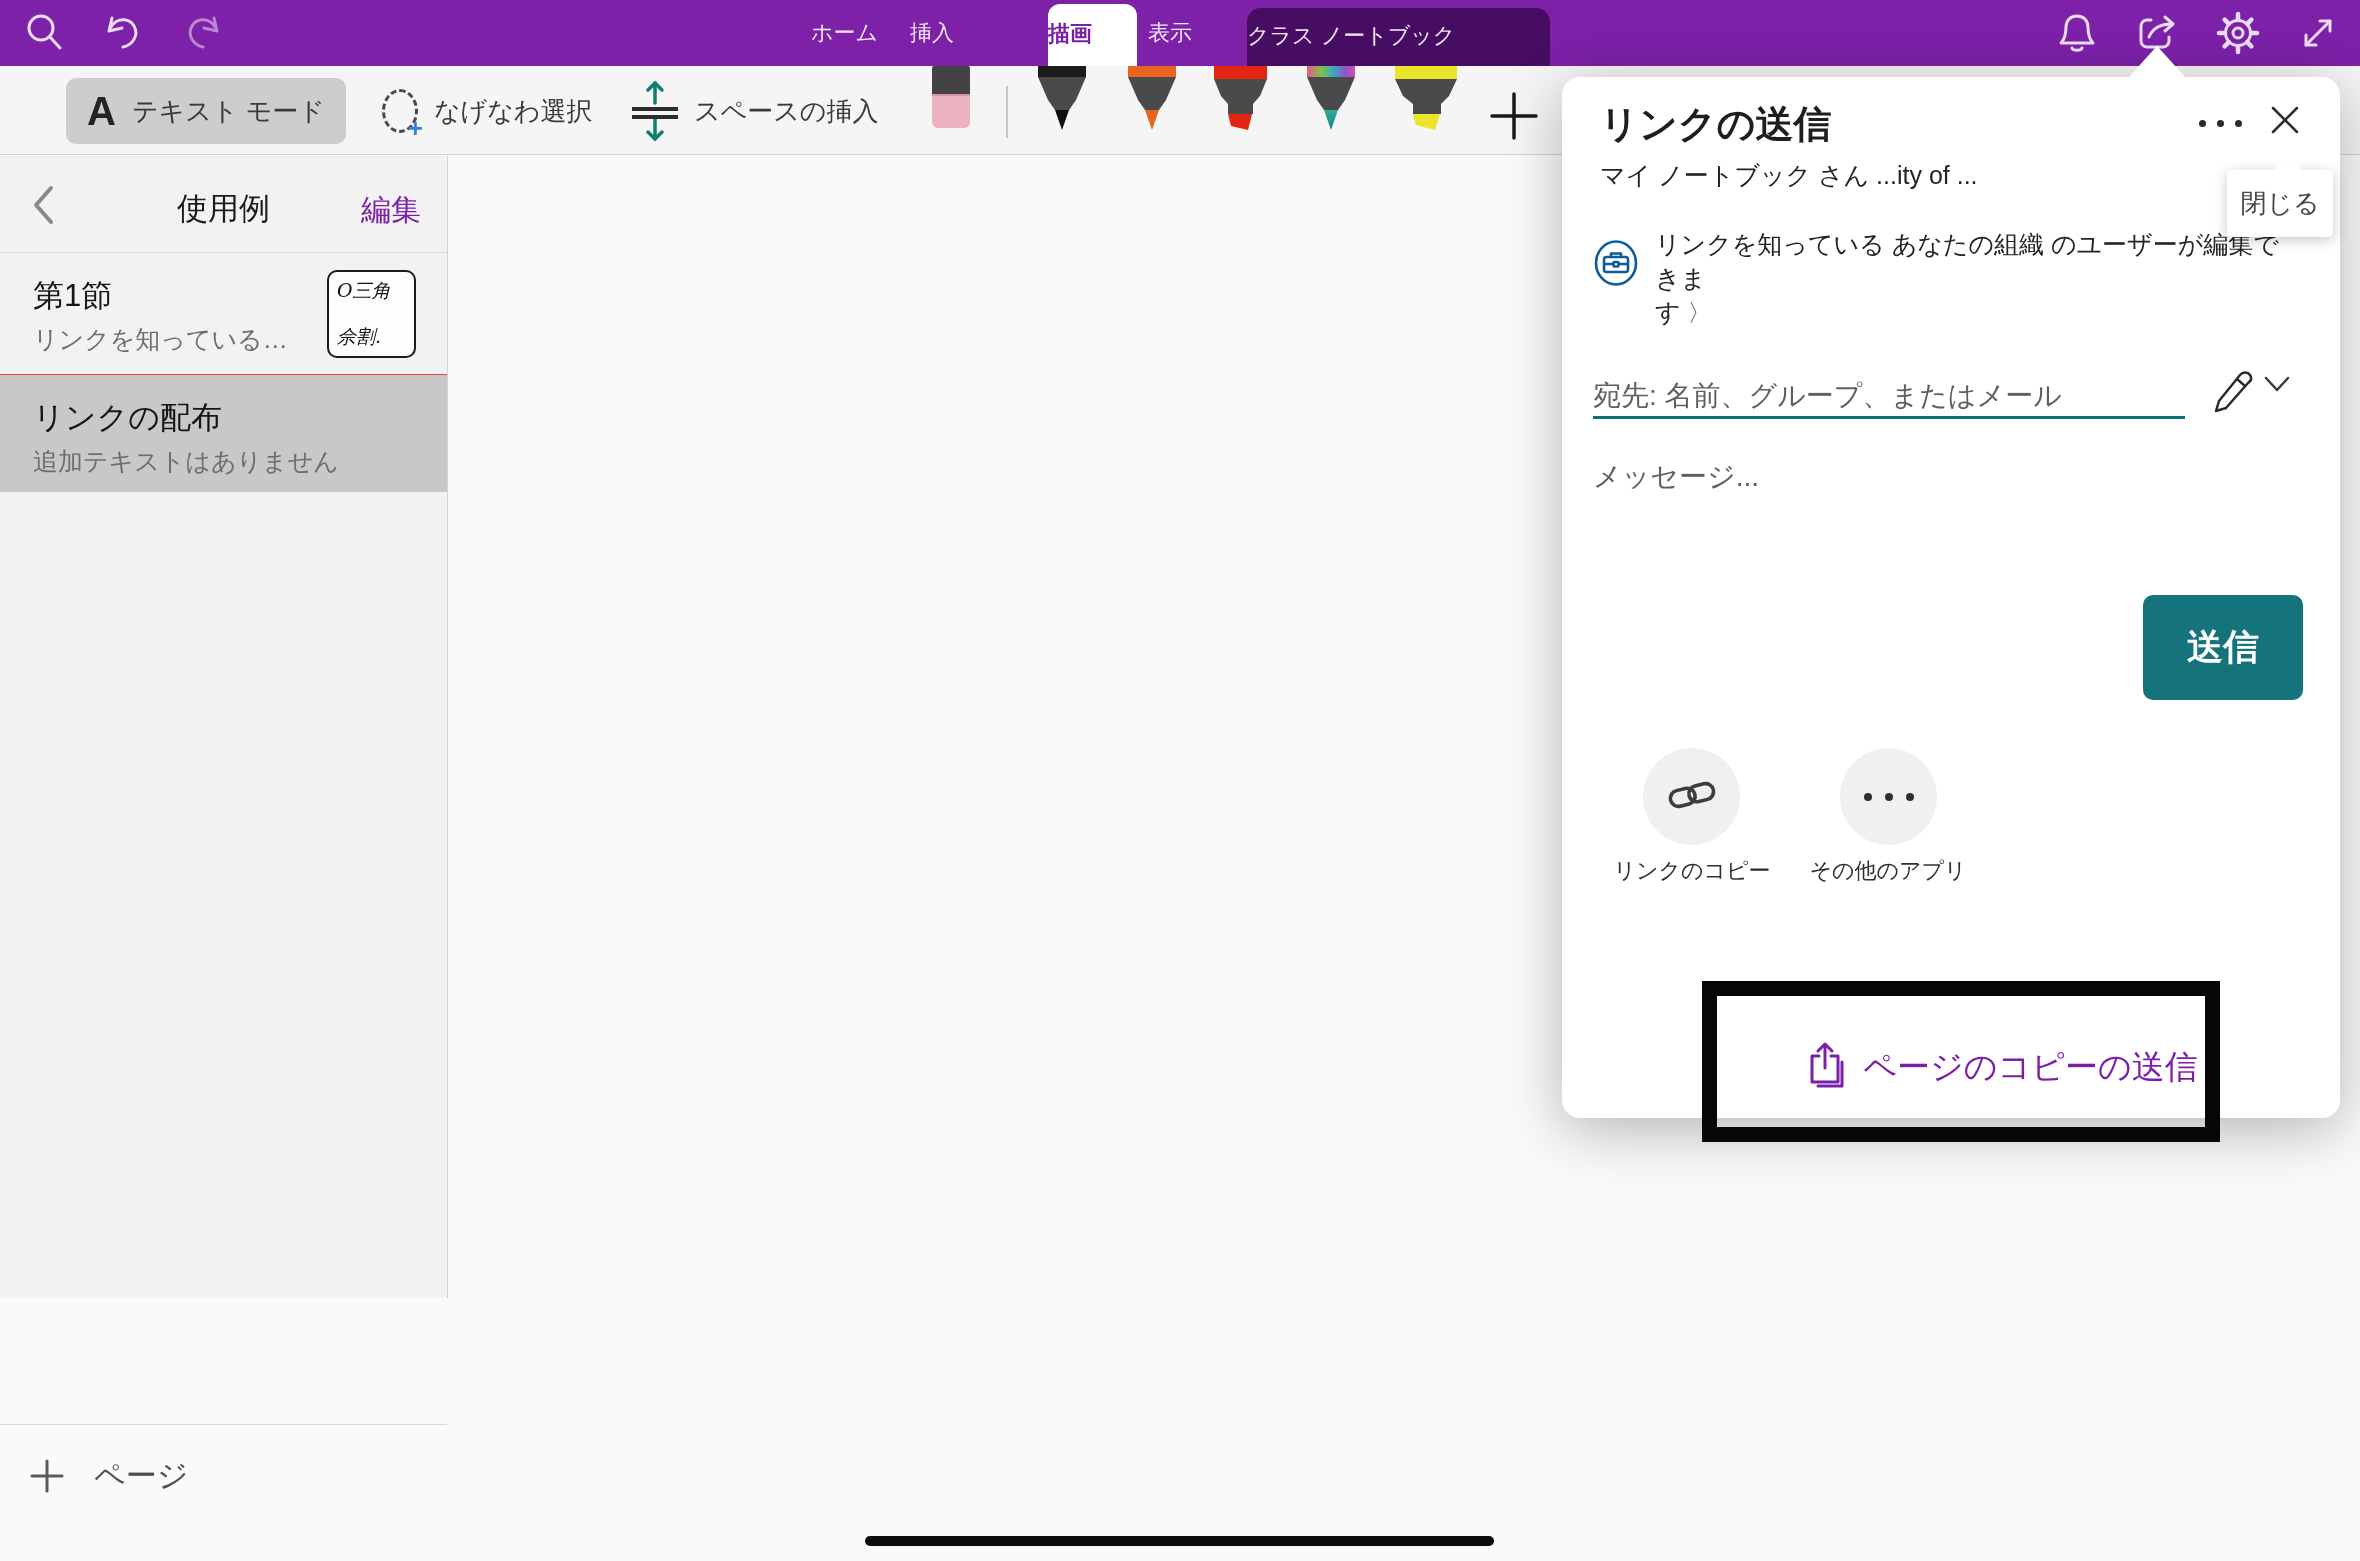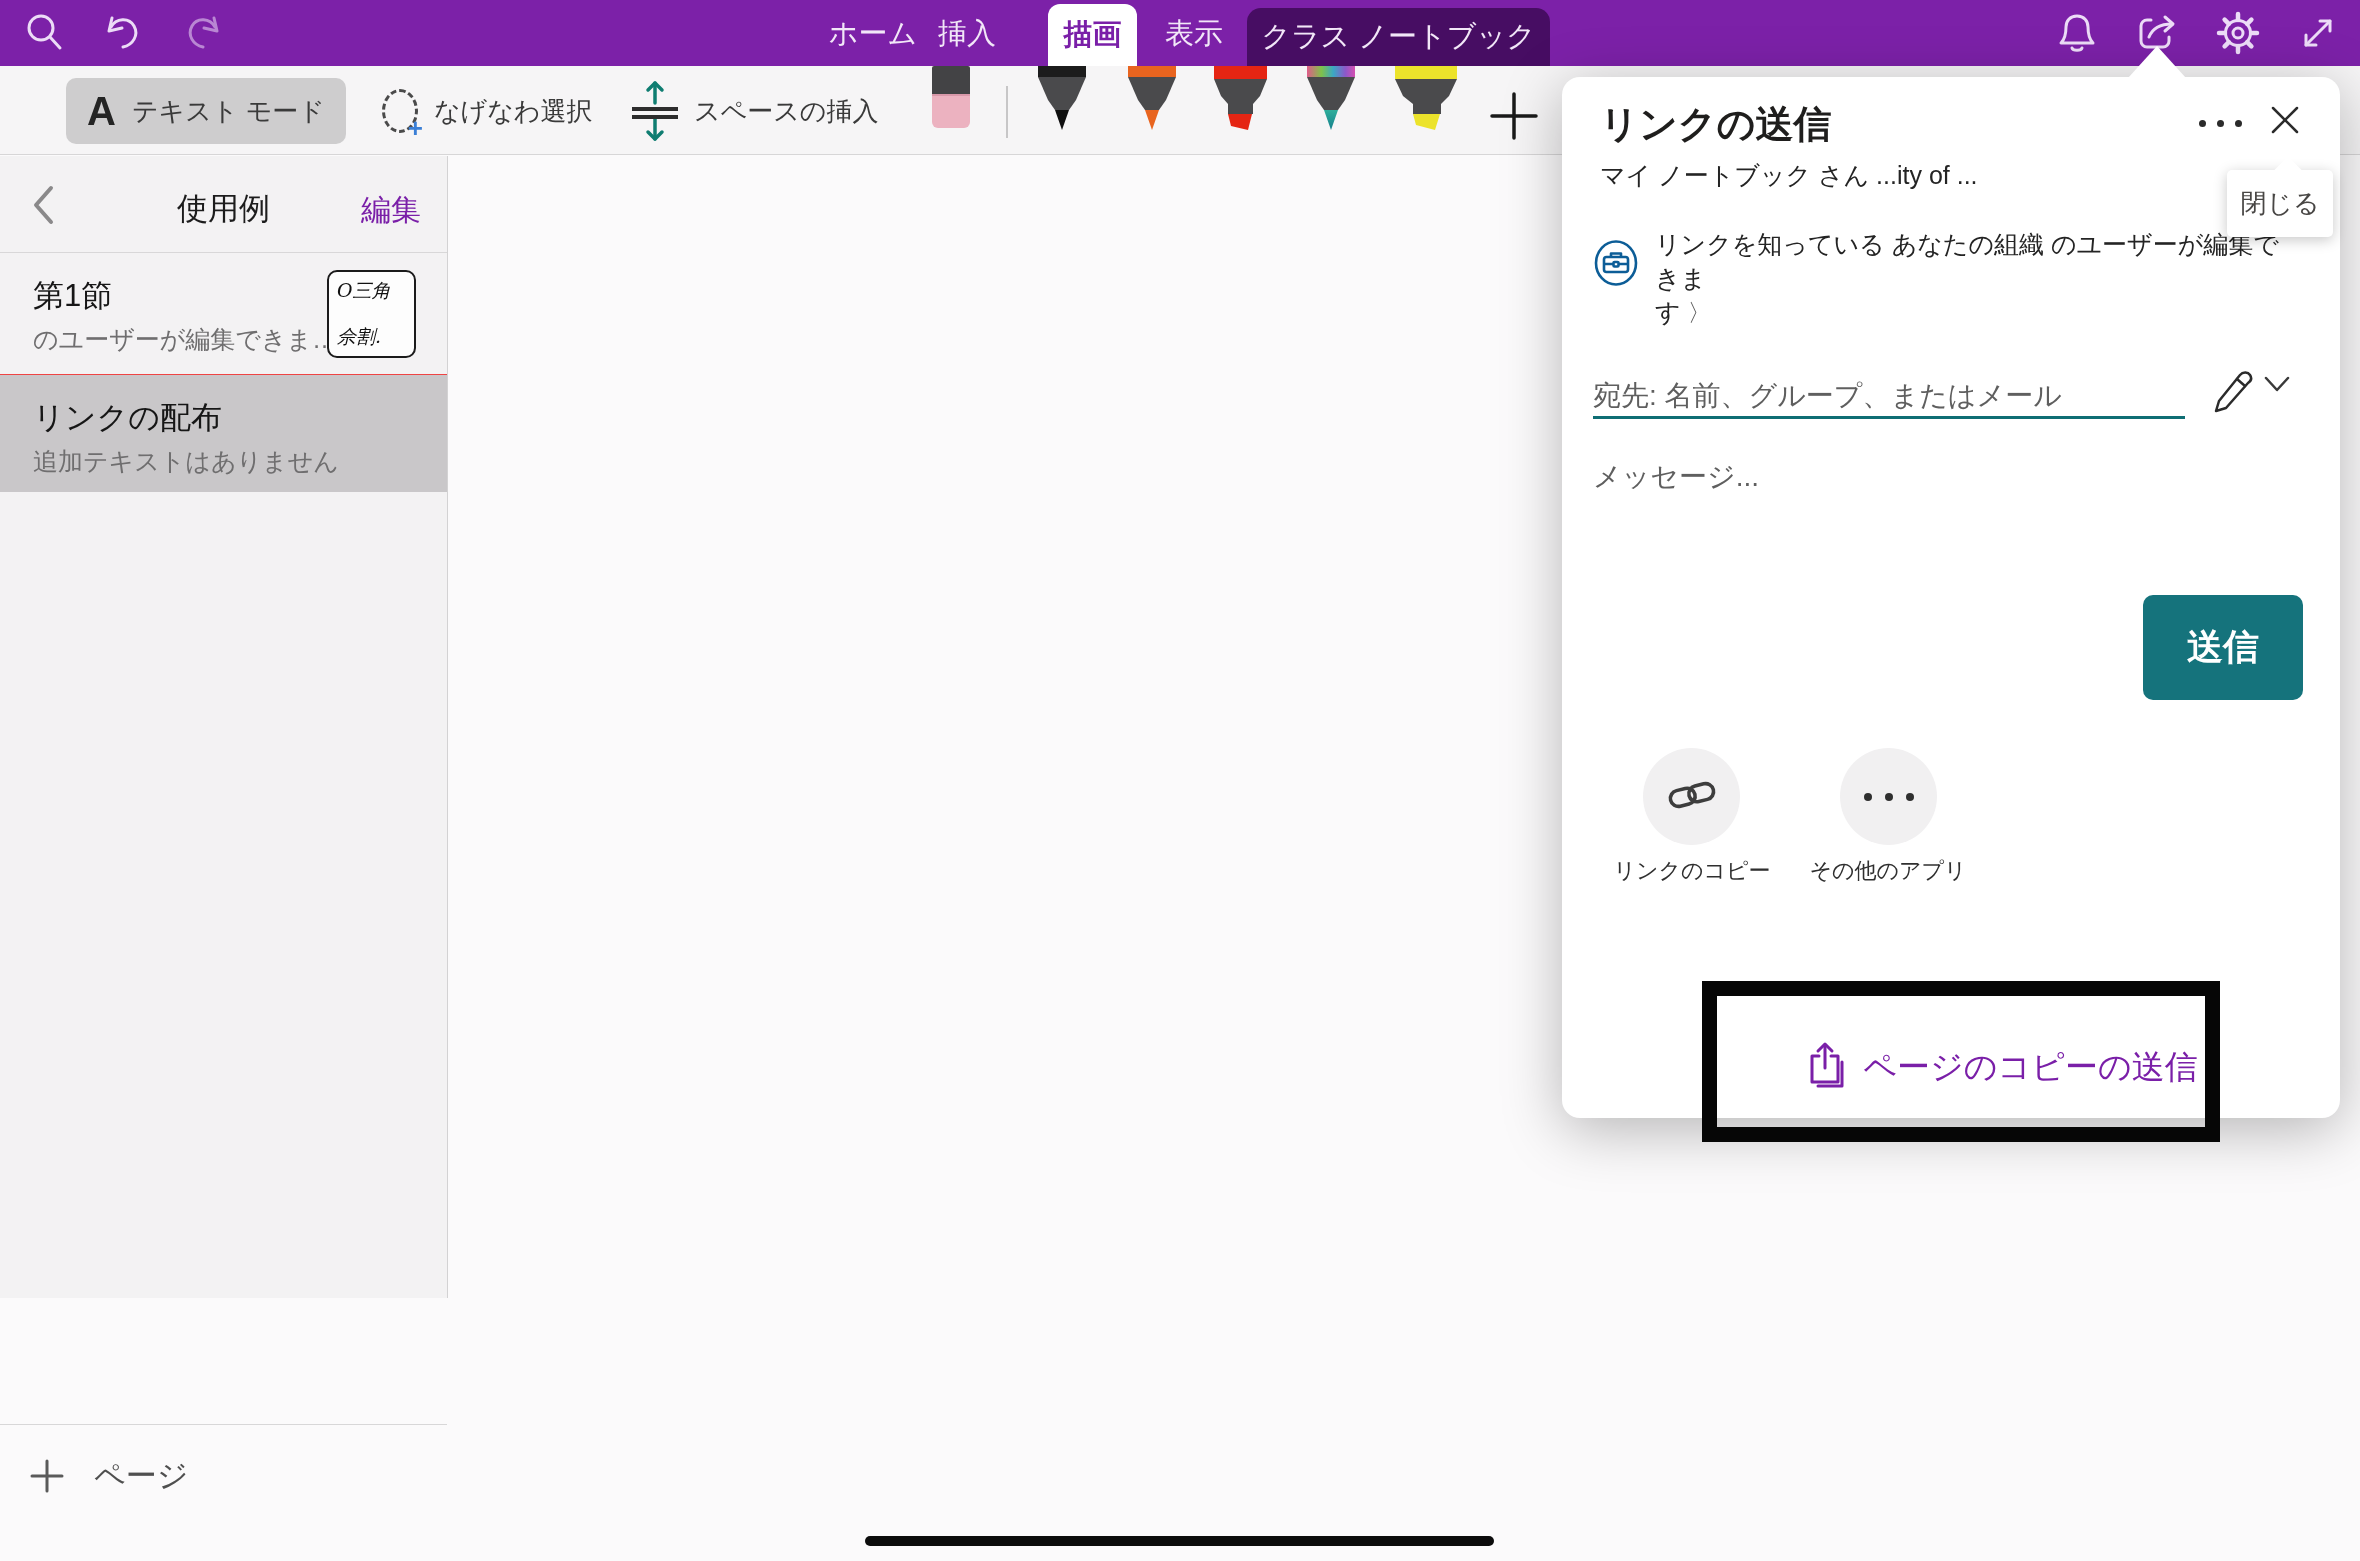--- a/index.html
+++ b/index.html
@@ -5,21 +5,21 @@
   * { margin:0; padding:0; box-sizing:border-box; }
   html,body { background:#e9e9e9; }
   body { font-family:"Liberation Sans","DejaVu Sans",sans-serif; }
   .app { position:relative; width:2360px; height:1561px; overflow:hidden; background:#fbfafb; }
 
   
   .topbar { position:absolute; left:0; top:0; width:2360px; height:66px; background:#7c21a8; z-index:6; }
   .tb-icon { position:absolute; top:8px; width:50px; height:50px; display:flex; align-items:center; justify-content:center; cursor:pointer; }
   .tb-icon svg { stroke:#ecdcf7; fill:none; stroke-width:3; stroke-linecap:round; stroke-linejoin:round; }
   .dim { opacity:.55; }
-  .tab { position:absolute; top:0; height:66px; line-height:66px; text-align:center; font-size:29px; color:#f2e7f8; cursor:pointer; }
+  .tab { position:absolute; top:0; height:66px; line-height:66px; font-size:22px; color:#f2e7f8; cursor:pointer; }
   .tab-draw { top:4px; height:62px; line-height:60px; background:#ffffff; border-radius:12px 12px 0 0; color:#7a1fa8; font-weight:700; }
   .tab-class { top:8px; height:58px; line-height:56px; background:#470d63; border-radius:14px 14px 0 0; }
 
   
   .anchor-caret { position:absolute; left:2128px; top:46px; width:0; height:0;
     border-left:29px solid transparent; border-right:29px solid transparent; border-bottom:32px solid #ffffff; z-index:11; }
 
   
   .toolbar { position:absolute; left:0; top:66px; width:2360px; height:89px; background:#f6f5f6; border-bottom:1px solid #d7d6d7; z-index:5; }
   .btn-textmode { position:absolute; left:66px; top:12px; width:280px; height:66px; background:#cecdce; border-radius:10px; display:flex; align-items:center; justify-content:center; gap:16px; cursor:pointer; }
@@ -277,21 +277,21 @@
         <svg width="26" height="46" viewBox="0 0 26 46">
             <polyline points="21,6 6,23 21,40"></polyline>
           </svg>
       </div>
       <div class="sb-title">使用例</div>
       <div class="sb-edit">編集</div>
     </div>
 
     <div class="sb-item">
       <div class="sb-item-title">第1節</div>
-      <div class="sb-item-sub">のユーザーが編集できま…</div>
+      <div class="sb-item-sub">リンクを知っている…</div>
       <div class="thumb">
         <span>O三角</span>
         <span>佘割.</span>
       </div>
     </div>
 
     <div class="sb-item selected">
       <div class="sb-item-title">リンクの配布</div>
       <div class="sb-item-sub">追加テキストはありません</div>
     </div>

